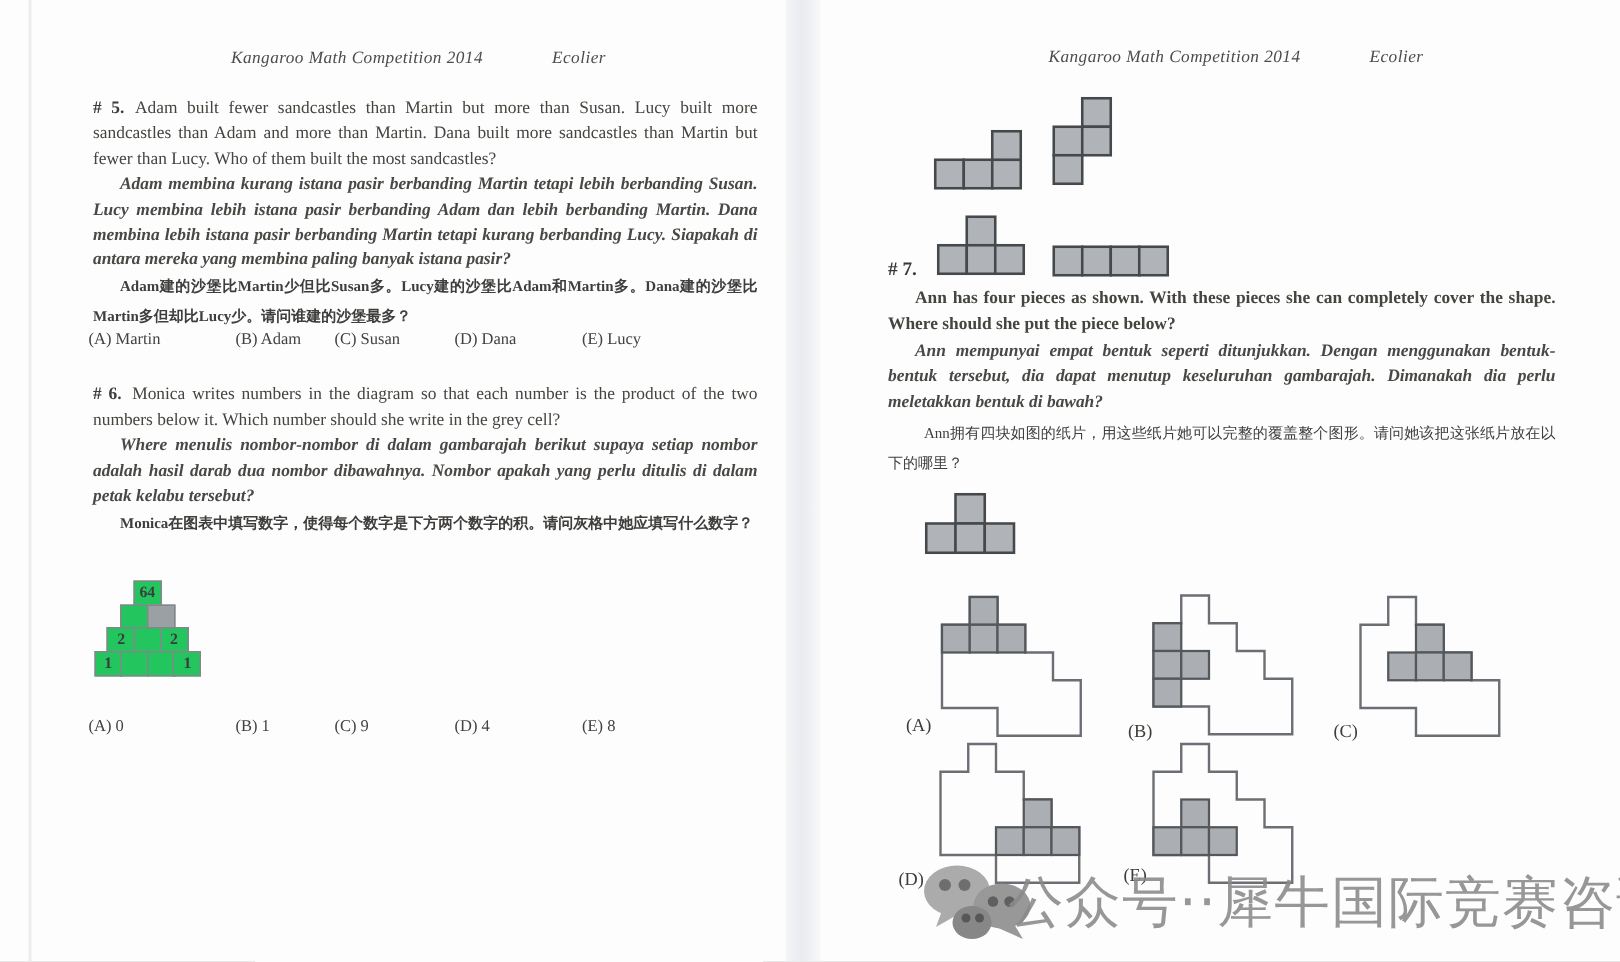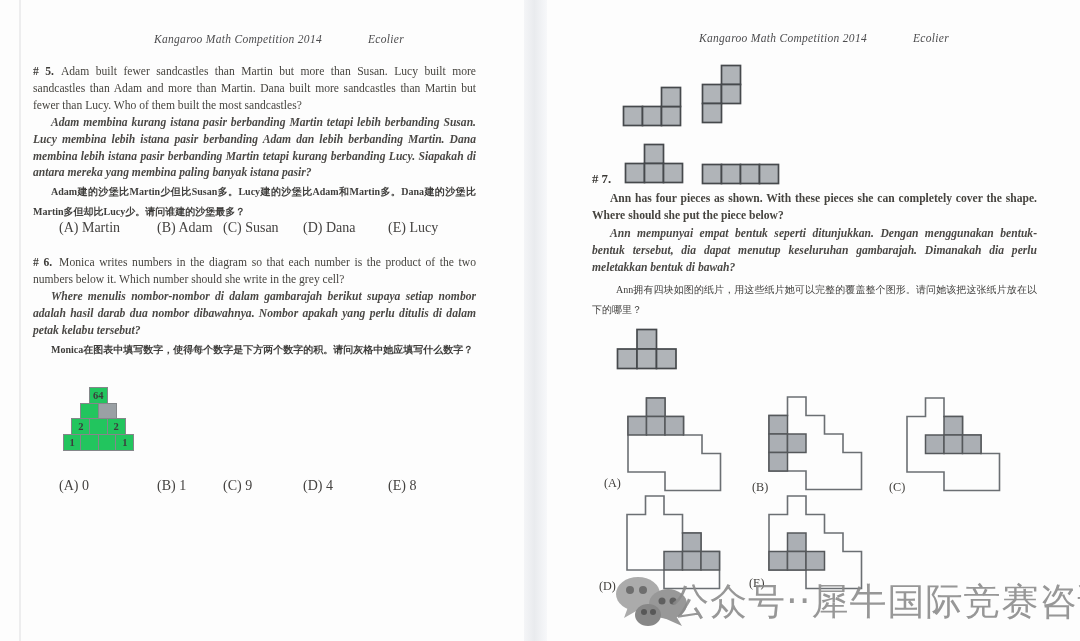--- a/index.html
+++ b/index.html
@@ -3,28 +3,28 @@
 <meta charset="utf-8">
 <style>
   html,body{margin:0;padding:0;background:#d8d8d8;}
   .canvas{position:relative;width:1080px;height:641px;background:#fdfdfd;overflow:hidden;
           font-family:"Liberation Serif","DejaVu Serif",serif;color:#46443f;}
   .edge-left{position:absolute;left:19px;top:0;width:2px;height:641px;background:#ededee;}
   .gutter{position:absolute;left:524px;top:0;width:23px;height:641px;
           background:linear-gradient(90deg,#f4f5f7 0%,#e9ebee 45%,#f7f8fa 100%);}
   .pg-header-item{position:absolute;font-style:italic;font-size:11.5px;color:#4c4c4e;letter-spacing:.3px;margin-left:16px;}
   .para{position:absolute;text-align:justify;font-size:11.6px;line-height:16.8px;}
-  .w-left{left:33px;width:443px;}
+  .w-left{left:62px;width:443px;}
   .w-right{left:592px;width:445px;}
   .ms{font-style:italic;color:#4a4845;}
   .zh{font-size:10px;line-height:19.5px;color:#3f3e3c;}
   .ind{text-indent:18px;font-weight:bold;}
   .ind-lg{text-indent:24px;}
   .qnum{font-weight:600;margin-right:7px;color:#3e3c39;}
-  .optrow{position:absolute;left:0;width:540px;height:18px;font-size:14px;color:#444240;}
+  .optrow{position:absolute;left:0;width:540px;height:18px;font-size:11px;color:#444240;}
   .optrow span{position:absolute;top:0;white-space:nowrap;}
   .optrow span:nth-child(1){left:59px;}
   .optrow span:nth-child(2){left:127px;margin-left:30px;}
   .optrow span:nth-child(3){left:223px;}
   .optrow span:nth-child(4){left:303px;}
   .optrow span:nth-child(5){left:388px;}
   .q5opts{top:220px;}
   .q6opts{top:478px;}
   .piece{position:absolute;}
   .shape{position:absolute;width:97px;height:97px;}

